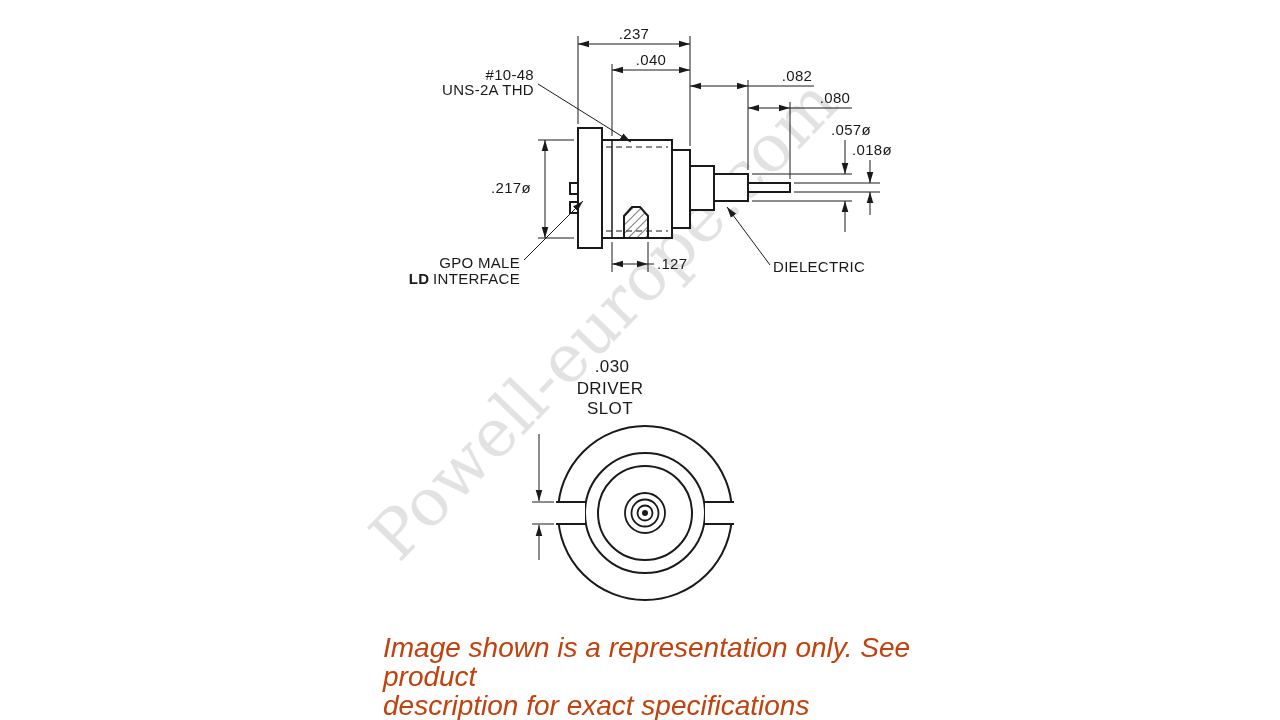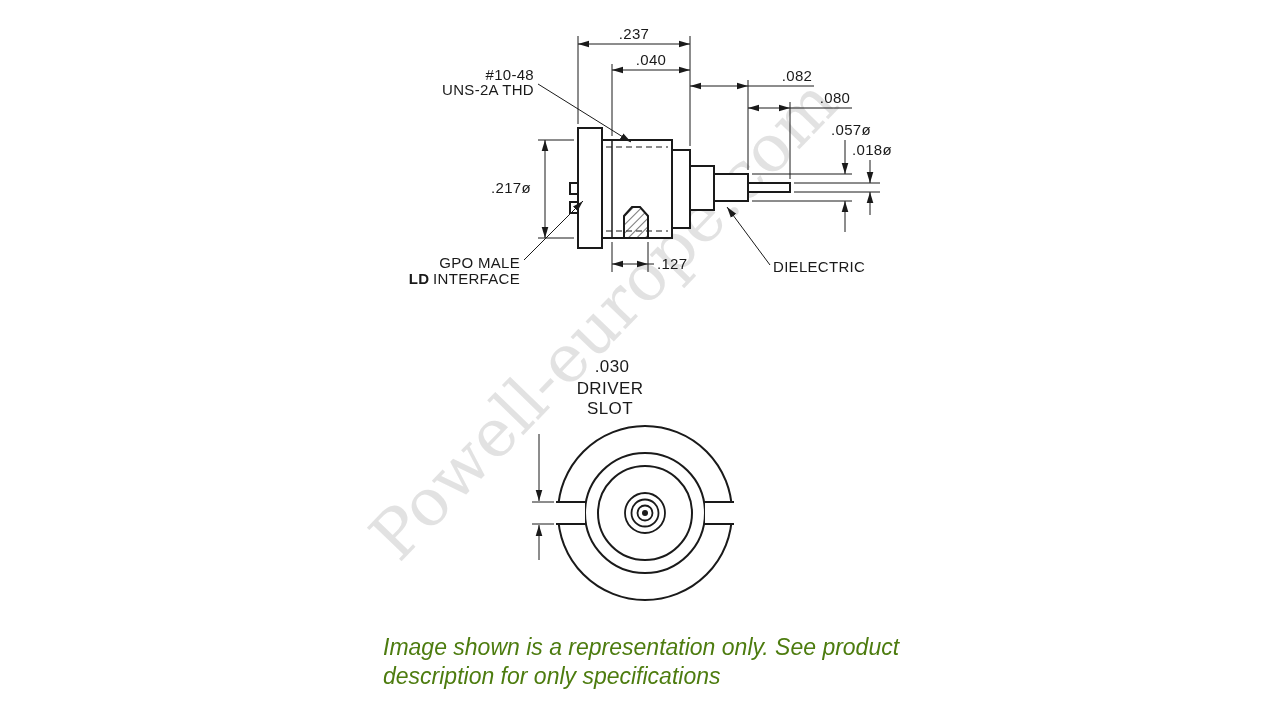--- a/index.html
+++ b/index.html
@@ -5,21 +5,21 @@
   html,body{margin:0;padding:0;background:#ffffff;}
   .page{position:relative;width:1280px;height:720px;background:#ffffff;overflow:hidden;
         font-family:"Liberation Sans",sans-serif;}
   svg{position:absolute;top:0;left:0;}
   .cad-text{font-family:"Liberation Sans",sans-serif;font-size:15px;fill:#1a1a1a;letter-spacing:0.3px;}
   .cad-text-lg{font-family:"Liberation Sans",sans-serif;font-size:17px;fill:#1a1a1a;letter-spacing:0.4px;}
   .cad-bold{font-weight:bold;}
   .wm{font-family:"DejaVu Serif",serif;font-size:66px;fill:#d0d0d0;opacity:0.6;}
   .footer{position:absolute;left:383px;top:633px;width:600px;
           font-family:"Liberation Sans",sans-serif;font-style:italic;
-          font-size:23px;line-height:29px;color:#4d7c0f;}
+          font-size:28px;line-height:29px;color:#c2410c;}
 </style>
 </head>
 <body>
 
 <div class="page">
 
 <svg width="1280" height="720" viewBox="0 0 1280 720">
   <defs>
     <marker id="arr" markerWidth="12" markerHeight="8" refX="11" refY="4" orient="auto-start-reverse" markerUnits="userSpaceOnUse">
       <path d="M0,0.7 L11,4 L0,7.3 z" fill="#1a1a1a"></path>
@@ -137,16 +137,16 @@
     <g stroke="none" fill="#1a1a1a">
       <text class="cad-text-lg" x="612" y="372" text-anchor="middle">.030</text>
       <text class="cad-text-lg" x="610" y="394" text-anchor="middle">DRIVER</text>
       <text class="cad-text-lg" x="610" y="414" text-anchor="middle">SLOT</text>
     </g>
   </g>
 </svg>
 
   <div class="footer">
     <div>Image shown is a representation only. See product</div>
-    <div>description for only specifications</div>
+    <div>description for exact specifications</div>
   </div>
 
 </div>
 
 </body></html>

